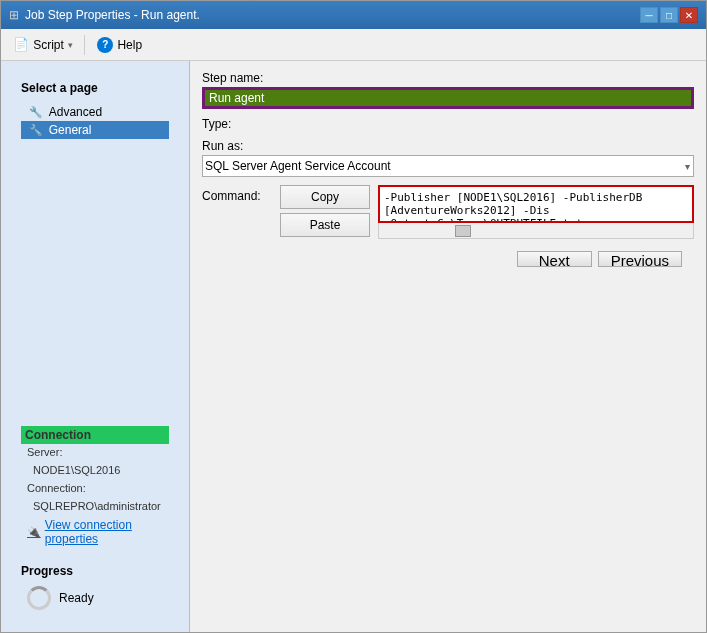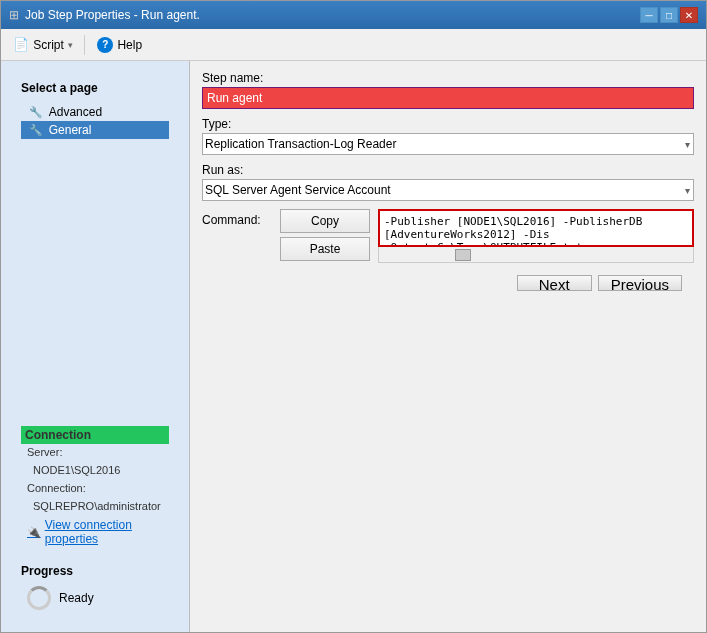--- a/index.html
+++ b/index.html
@@ -23,21 +23,21 @@
     .sidebar-info { font-size: 11px; color: #333; padding: 2px 6px; margin-bottom: 2px; }
     .sidebar-link { color: #0066cc; text-decoration: underline; cursor: pointer; font-size: 11px; display: flex; align-items: center; gap: 4px; padding: 2px 6px; }
     .sidebar-progress { margin-top: 16px; }
     .progress-header { font-size: 12px; font-weight: bold; margin-bottom: 6px; color: #000; }
     .progress-row { display: flex; align-items: center; gap: 8px; padding: 2px 6px; }
     .progress-spinner { width: 24px; height: 24px; border-radius: 50%; border: 3px solid #ccc; border-top: 3px solid #999; flex-shrink: 0; }
     .right-panel { flex: 1; padding: 10px 12px; overflow-y: auto; display: flex; flex-direction: column; gap: 8px; }
     .form-group { display: flex; flex-direction: column; gap: 2px; }
     .form-label { font-size: 12px; color: #000; }
     .form-input { height: 22px; border: 1px solid #aaa; padding: 2px 4px; font-size: 12px; background: white; }
-    .form-input.highlighted { background: #ef4444; color: white; border: 1px solid #701a75; }
+    .form-input.highlighted { background: #4d7c0f; color: white; border: 3px solid #701a75; }
     .form-select { height: 22px; border: 1px solid #aaa; padding: 0 2px; font-size: 12px; background: white; width: 100%; appearance: none; -webkit-appearance: none; padding-right: 20px; cursor: pointer; }
     .select-wrapper { position: relative; }
     .select-wrapper::after { content: '▾'; position: absolute; right: 4px; top: 50%; transform: translateY(-50%); pointer-events: none; font-size: 10px; color: #666; }
     .command-row { display: flex; gap: 8px; align-items: flex-start; }
     .command-label { font-size: 12px; color: #000; width: 70px; flex-shrink: 0; padding-top: 4px; }
     .command-buttons { display: flex; flex-direction: column; gap: 4px; width: 90px; flex-shrink: 0; }
     .cmd-btn { height: 24px; border: 1px solid #aaa; background: linear-gradient(to bottom, #f8f8f8, #e8e8e8); cursor: pointer; font-size: 12px; padding: 0 8px; width: 90px; text-align: center; }
     .command-text-area { flex: 1; border: 2px solid #cc0000; font-size: 11px; font-family: monospace; padding: 4px; resize: none; height: 200px; background: white; overflow-y: auto; }
     .footer-btns { display: flex; justify-content: flex-end; gap: 6px; padding: 8px 12px; border-top: 1px solid #ccc; background: #f0f0f0; flex-shrink: 0; }
     .footer-btn { height: 26px; min-width: 75px; border: 1px solid #aaa; background: linear-gradient(to bottom, #f8f8f8, #e0e0e0); cursor: pointer; font-size: 12px; padding: 0 12px; }
@@ -115,25 +115,20 @@
 
     <div class="right-panel">
 
       <div class="form-group">
         <label class="form-label">Step name:</label>
         <input class="form-input highlighted" type="text" value="Run agent" style="">
       </div>
 
       <div class="form-group">
         <label class="form-label">Type:</label>
-        <div class="select-wrapper">
-          <select class="form-select">
-            <option>Replication Transaction-Log Reader</option>
-          </select>
-        </div>
       </div>
 
       <div class="form-group">
         <label class="form-label">Run as:</label>
         <div class="select-wrapper">
           <select class="form-select">
             <option>SQL Server Agent Service Account</option>
           </select>
         </div>
       </div>

